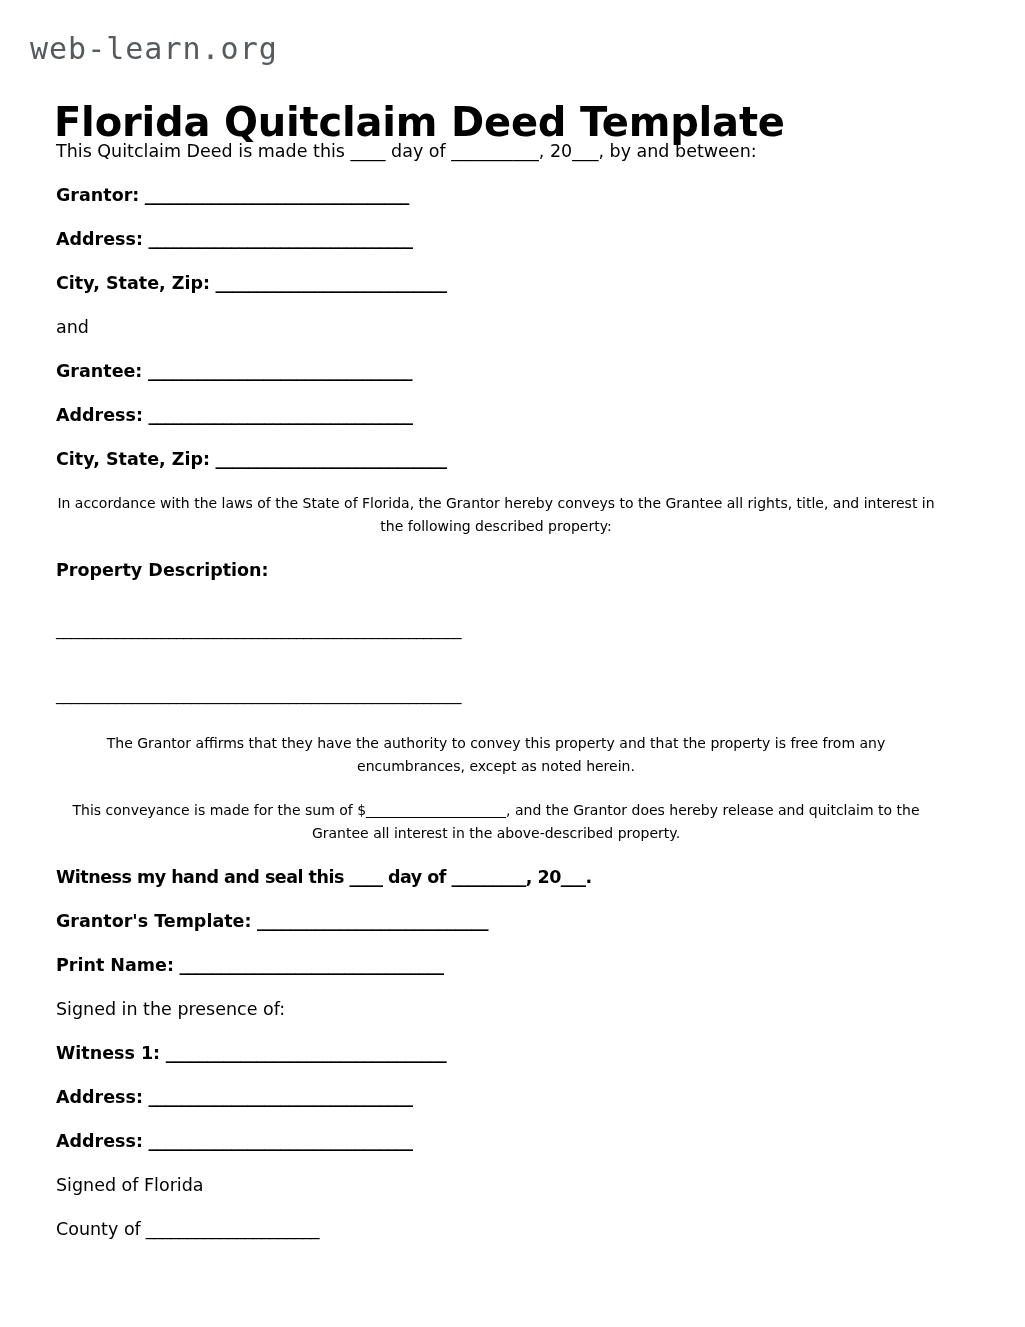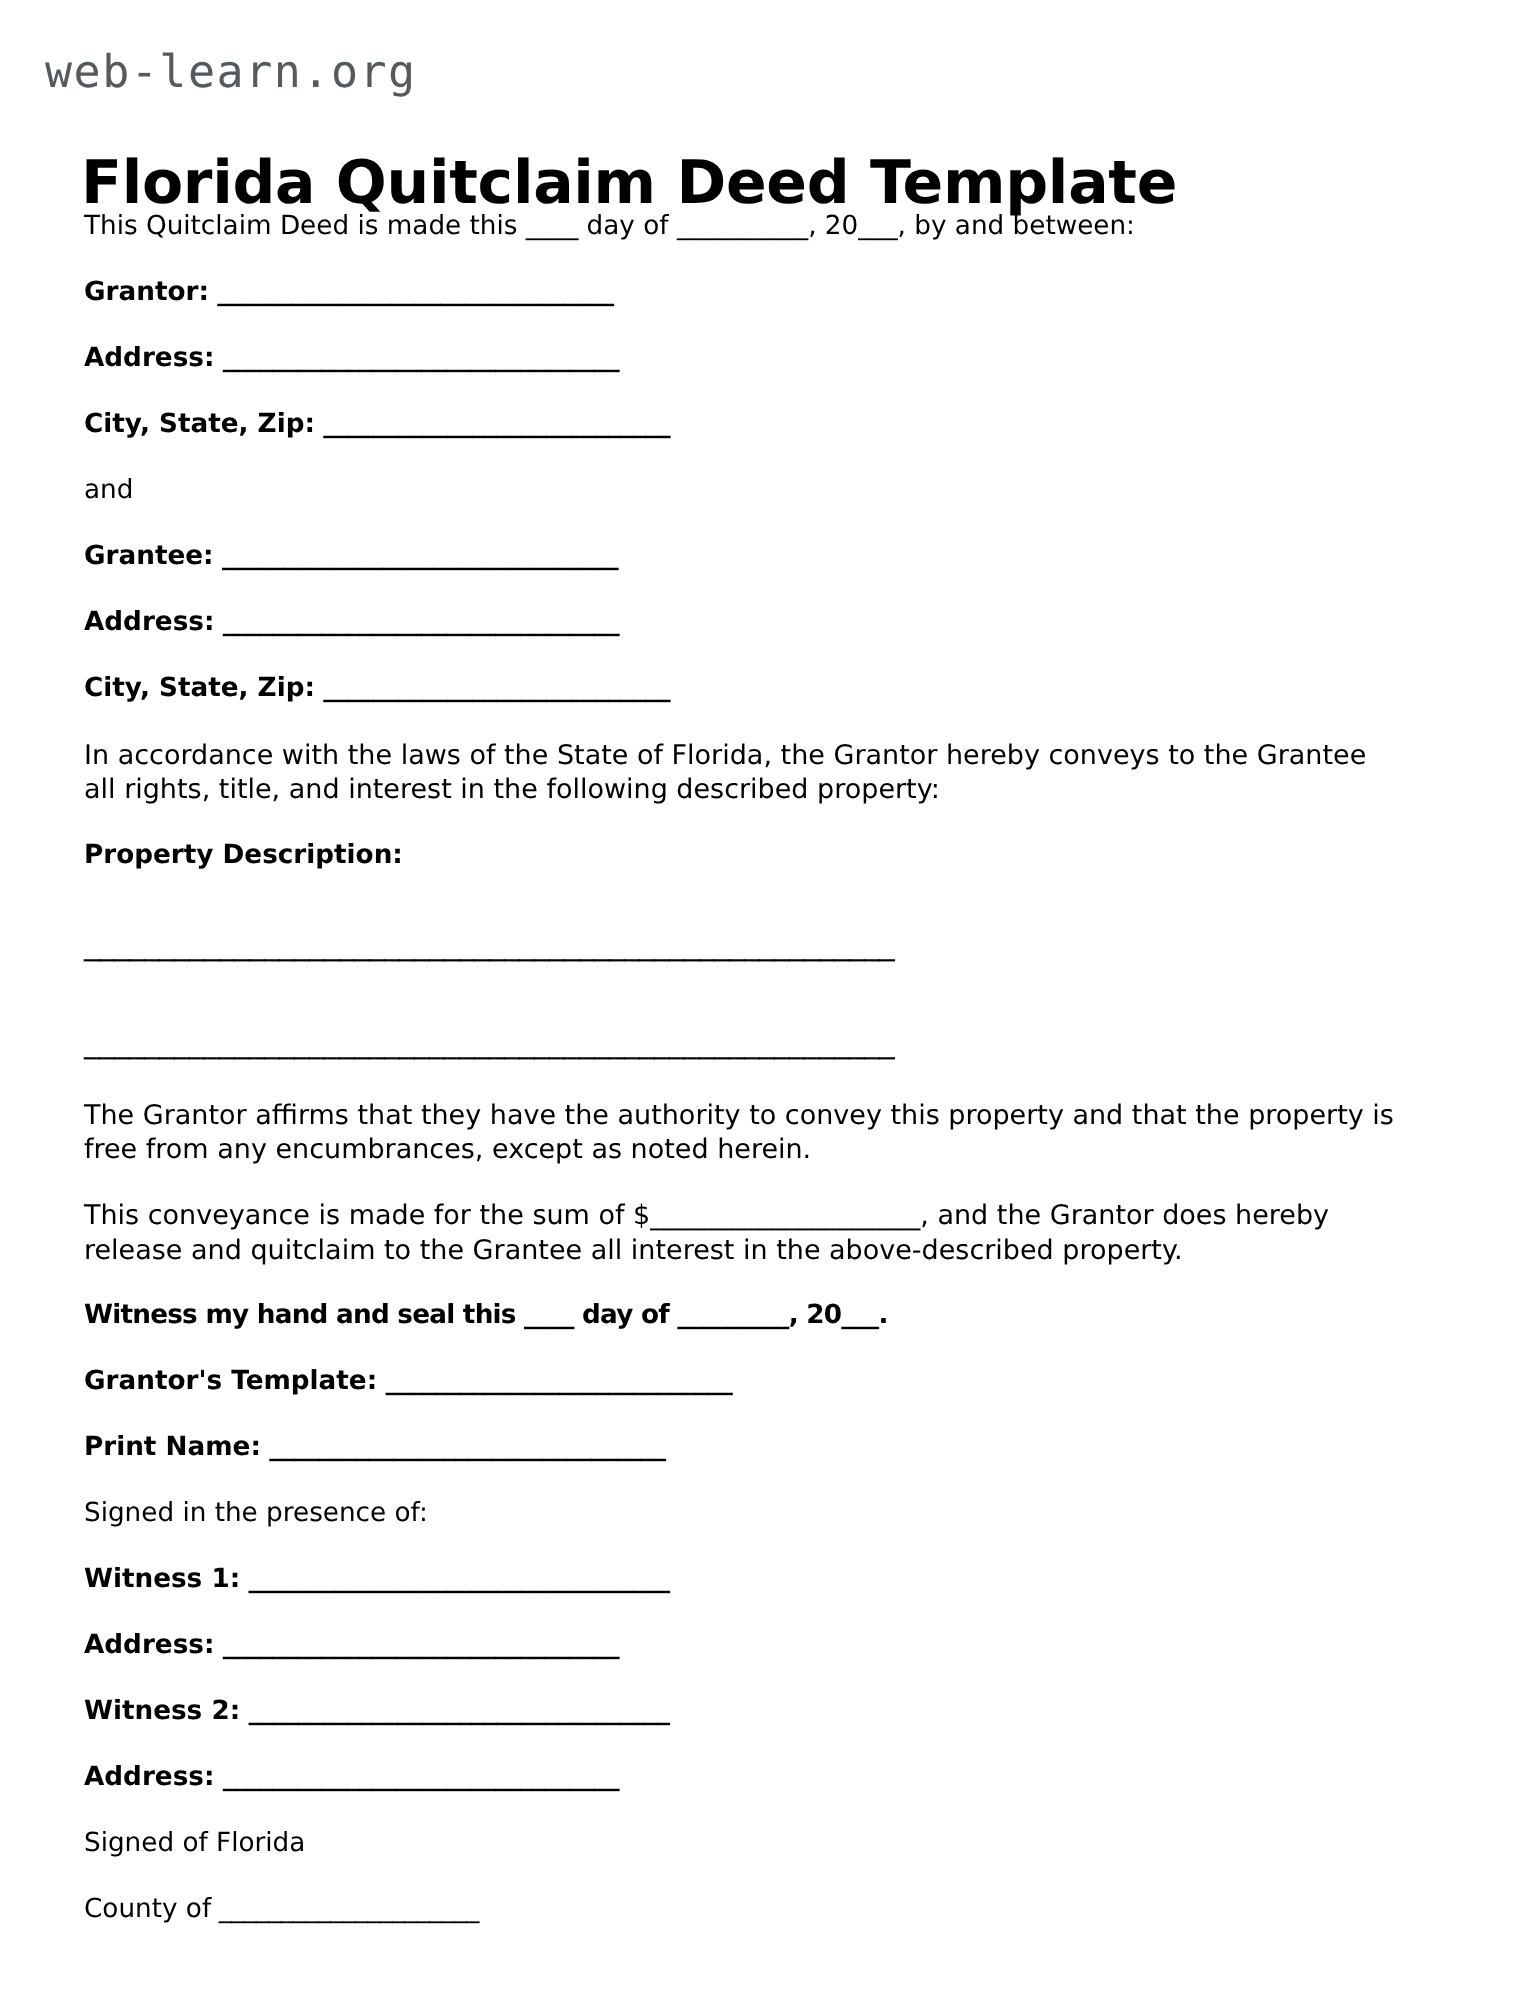--- a/index.html
+++ b/index.html
@@ -49,42 +49,43 @@
     width: 900px;
   }
   p.line {
     margin: 0 0 21px 0;
     font-size: 17.5px;
     line-height: 23px;
     color: #000;
   }
   p.para {
     margin: 0 0 21px 0;
-    font-size: 18px;
+    font-size: 14px;
     line-height: 23px;
     max-width: 880px;
+    text-align: center;
   }
   .label {
     font-weight: bold;
     font-size: 17.5px;
     text-align: center;
   }
   .blank {
     font-family: "DejaVu Sans", "Liberation Sans", sans-serif;
     letter-spacing: -0.5px;
   }
   .fieldrow {
     margin: 0 0 21px 0;
     font-size: 17.5px;
     line-height: 23px;
     white-space: nowrap;
   }
   .desc-blank {
     margin: 0 0 20px 0;
-    font-size: 21px;
+    font-size: 16px;
     line-height: 23px;
     letter-spacing: -0.5px;
     white-space: nowrap;
   }
   .desc-spacer {
     height: 22px;
   }
 </style>
 </head>
 <body>
@@ -150,23 +151,20 @@
     <p class="line">Signed in the presence of:</p>
 
     <div class="fieldrow">
       <span class="label">Witness 1:</span><span class="label blank"> __________________________________</span>
     </div>
 
     <div class="fieldrow">
       <span class="label">Address:</span><span class="label blank"> ________________________________</span>
     </div>
 
-    <div class="fieldrow">
-      <span class="label">Witness 2:</span><span class="label blank"> __________________________________</span>
-    </div>
 
     <div class="fieldrow">
       <span class="label">Address:</span><span class="label blank"> ________________________________</span>
     </div>
 
     <p class="line">Signed of Florida</p>
 
     <div class="fieldrow">
       <span>County of</span><span class="blank"> _____________________</span>
     </div>

